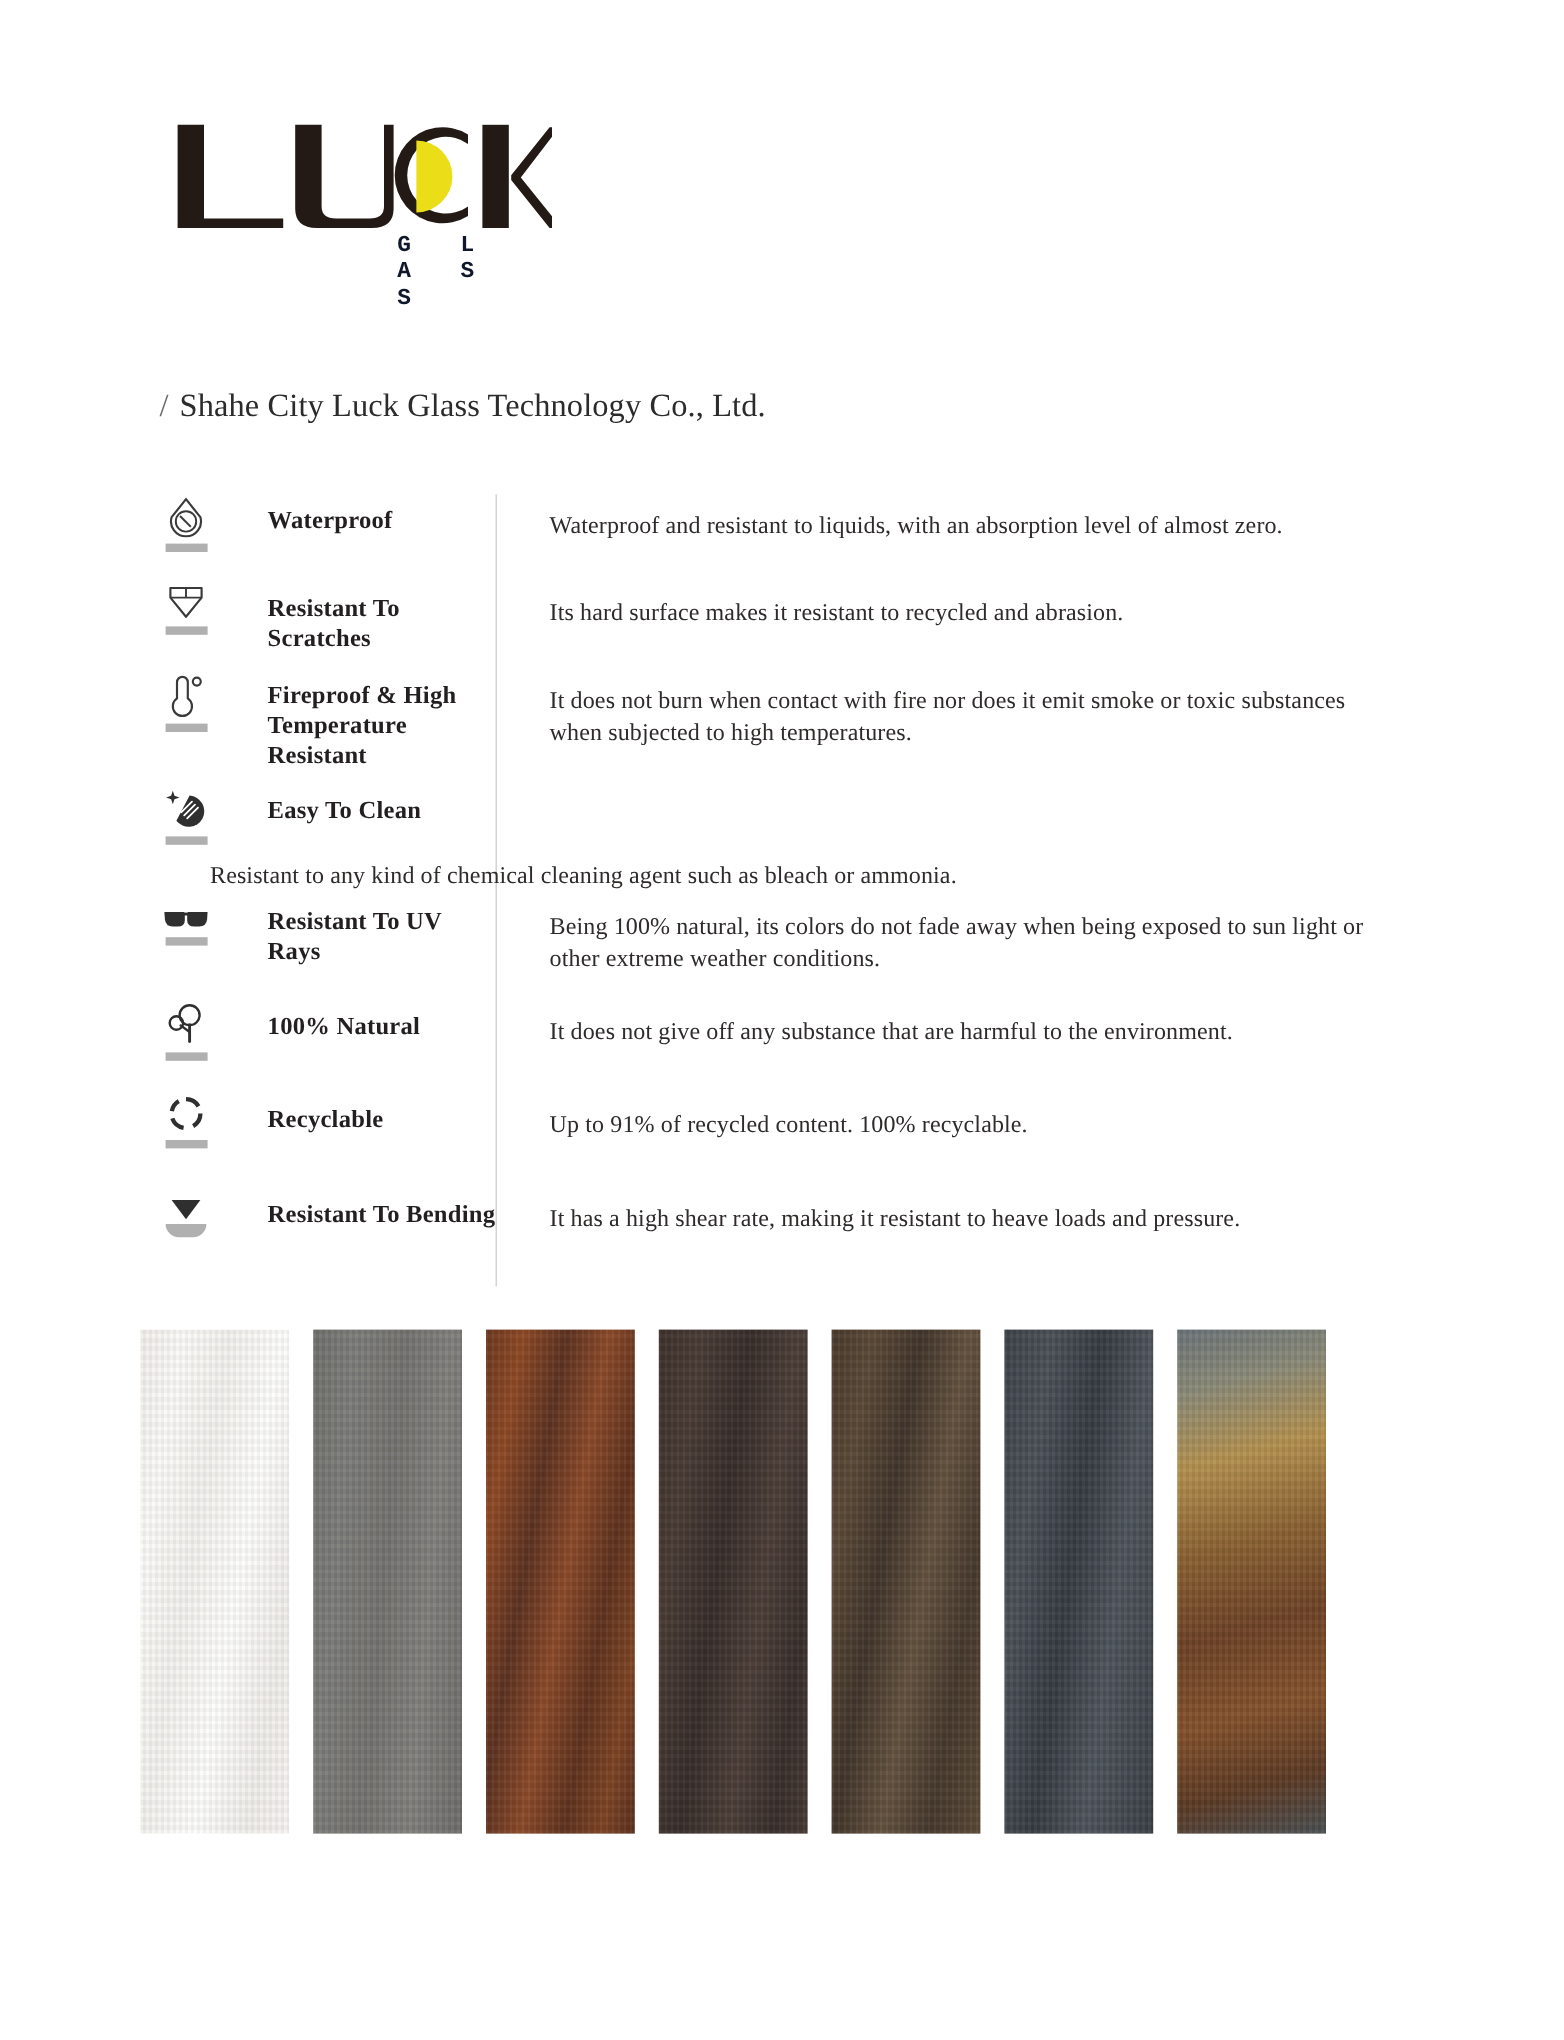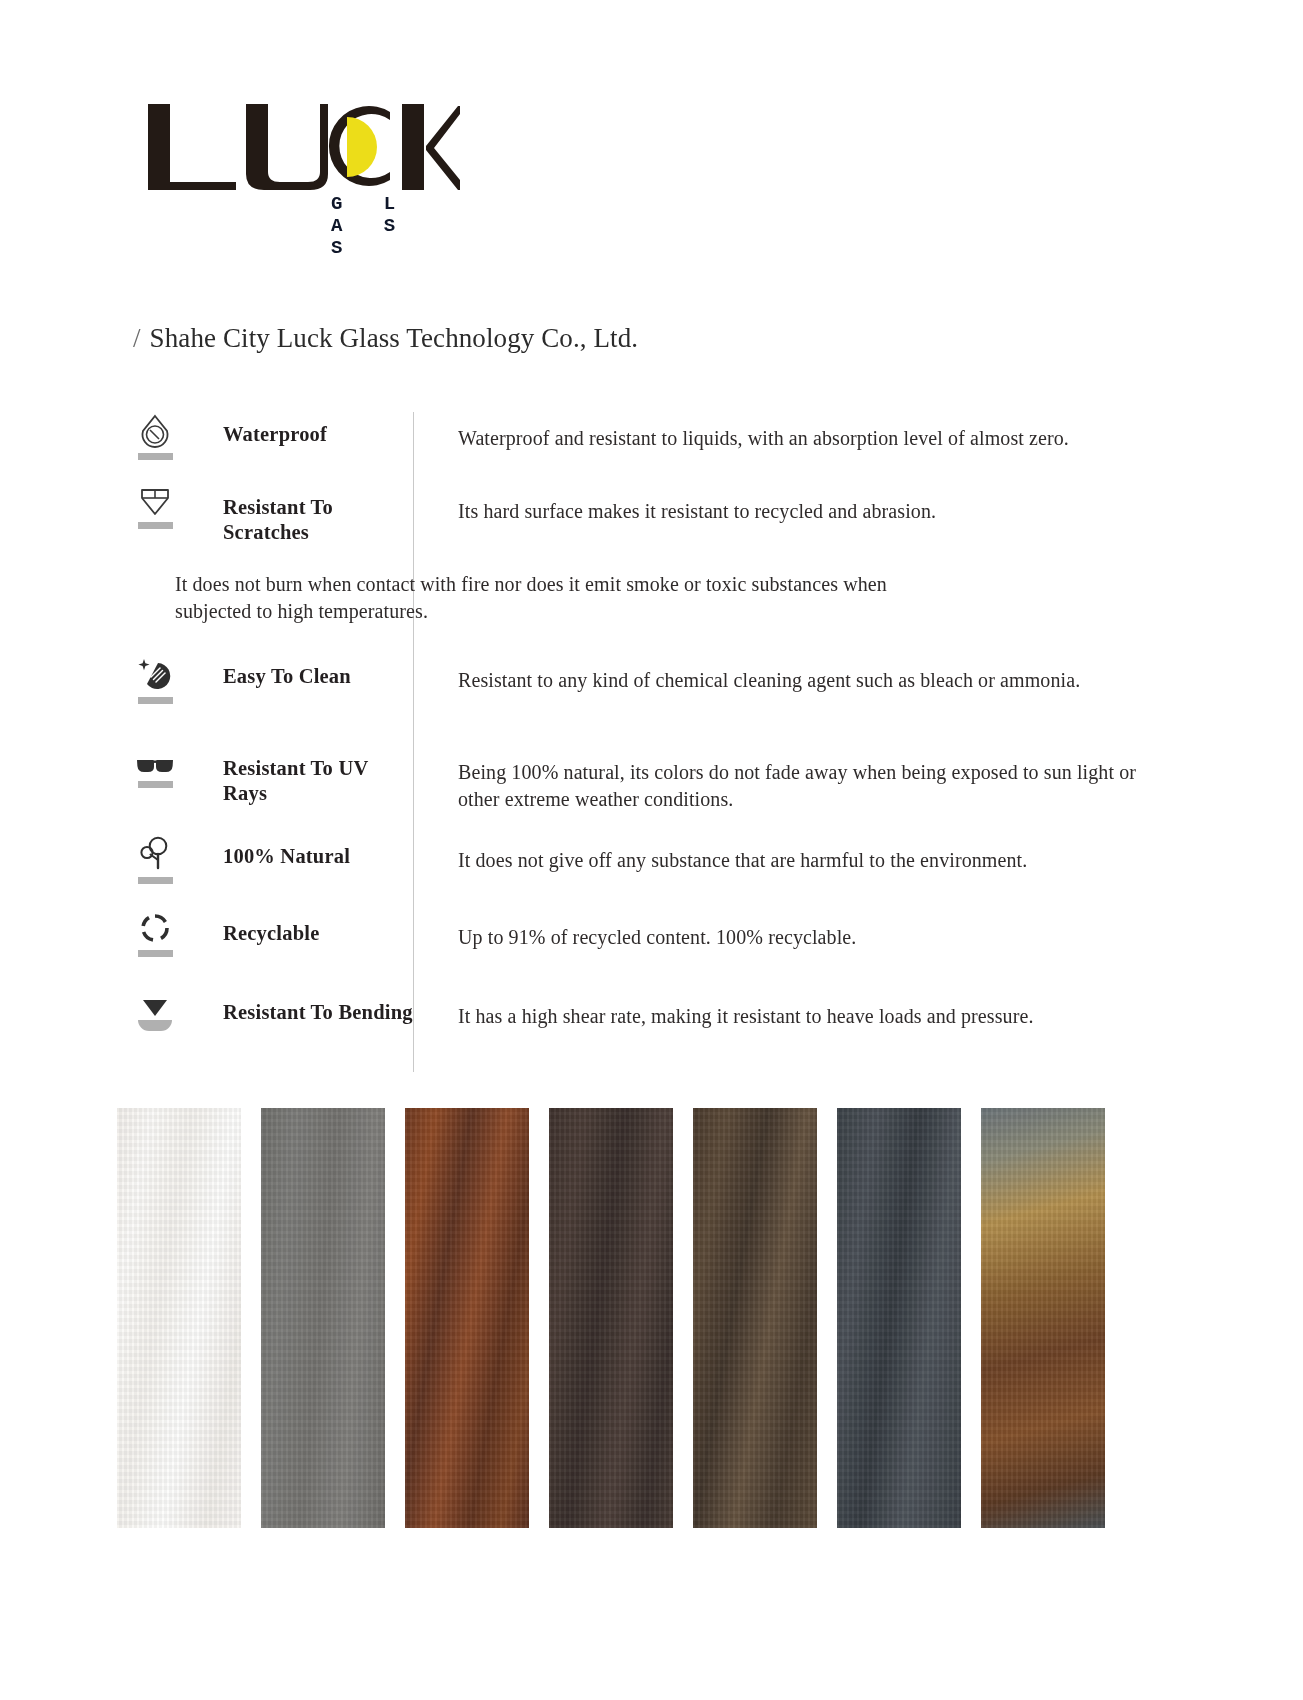--- a/index.html
+++ b/index.html
@@ -119,21 +119,21 @@
     color: #2f2b2b;
     padding-top: 13px;
     max-width: 720px;
     letter-spacing: 0.1px;
   }
 
   
   .row-h-1 { height: 73px; }
   .row-h-2 { height: 73px; }
   .row-h-3 { height: 96px; }
-  .row-h-4 { height: 92px; }
+  .row-h-4 { height: 92px; flex-direction: column; }
   .row-h-5 { height: 88px; }
   .row-h-6 { height: 77px; }
   .row-h-7 { height: 79px; }
   .row-h-8 { height: 70px; }
 
   
   .swatches {
     position: absolute;
     left: 117px;
     top: 1108px;
@@ -228,20 +228,30 @@
           <line x1="16" y1="3" x2="16" y2="11" stroke="#3a3a3a" stroke-width="1.6"></line>
         </svg>
         <div class="icon-bar"></div>
       </div>
       <div class="feat-title">Resistant To Scratches</div>
     </div>
     <div class="feat-desc">Its hard surface makes it resistant to recycled and abrasion.</div>
   </div>
 
   <div class="feature-row row-h-3">
+    <div class="feat-left">
+      <div class="icon-wrap">
+        <svg width="32" height="38" viewBox="0 0 32 38">
+          <path d="M13 4 A4.5 4.5 0 0 1 17.5 8.5 L17.5 22 A8 8 0 1 1 8.5 22 L8.5 8.5 A4.5 4.5 0 0 1 13 4 Z" fill="none" stroke="#3a3a3a" stroke-width="1.8"></path>
+          <circle cx="25" cy="8" r="3.3" fill="none" stroke="#3a3a3a" stroke-width="1.8"></circle>
+        </svg>
+        <div class="icon-bar"></div>
+      </div>
+      <div class="feat-title">Fireproof &amp; High Temperature Resistant</div>
+    </div>
     <div class="feat-desc">It does not burn when contact with fire nor does it emit smoke or toxic substances when subjected to high temperatures.</div>
   </div>
 
   <div class="feature-row row-h-4">
     <div class="feat-left">
       <div class="icon-wrap">
         <svg width="34" height="36" viewBox="0 0 34 36">
           <path d="M6 3 L7.4 7.2 L11.6 8.6 L7.4 10 L6 14.2 L4.6 10 L0.4 8.6 L4.6 7.2 Z" fill="#2f2f2f"></path>
           <path d="M20 7 A13 13 0 1 1 9 28 Z" fill="#2f2f2f"></path>
           <g stroke="#ffffff" stroke-width="1.5" stroke-linecap="round">

